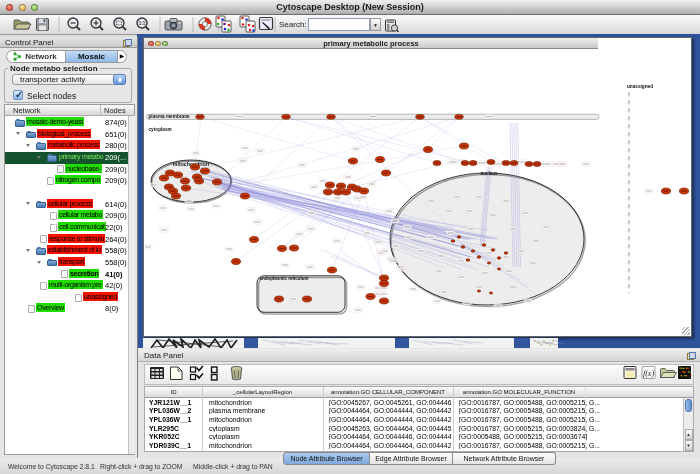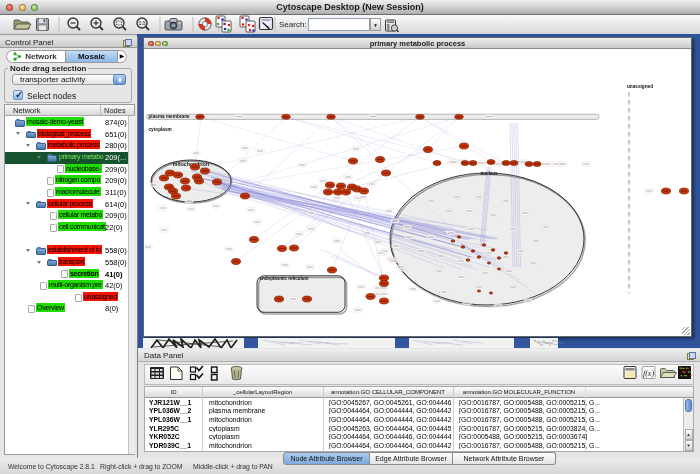--- a/index.html
+++ b/index.html
@@ -42,21 +42,21 @@
 .grn{background:#21dc00;}
 .red{background:#f61300;}
 .fold{position:absolute;width:10px;height:6.5px;top:3px;background:linear-gradient(#7fa8d4,#4a79ae);border-radius:1px;border:0.5px solid #38608e;}
 .fold:before{content:"";position:absolute;left:0px;top:-2px;width:4px;height:1.5px;background:#4a79ae;border-radius:1px 1px 0 0;}
 .doc{position:absolute;width:6.5px;height:8px;top:1.8px;background:#fcfcfc;border:0.5px solid #aaa;border-radius:1px;}
 .doc:before{content:"";position:absolute;right:-0.5px;top:-0.5px;border-left:2.5px solid transparent;border-top:2.5px solid #e6e6e6;}
 .twist{position:absolute;top:3.8px;width:0;height:0;border-left:2.9px solid transparent;border-right:2.9px solid transparent;border-top:3.9px solid #777;}
 #cpscroll{left:128px;top:79px;width:7px;height:338px;background:#ececec;border-left:1px solid #c0c0c0;}
 #desktop{left:138px;top:34px;width:562px;height:314px;background:#2e539b;overflow:hidden;}
 #netwin{position:absolute;left:5px;top:3px;width:549px;height:300px;background:#fff;border:1px solid #666;box-shadow:2px 2px 3px rgba(0,0,0,.45);}
-#nwtitle{position:absolute;left:0;top:0;width:547px;height:11px;background:linear-gradient(#efefef,#c9c9c9);border-bottom:1px solid #8a8a8a;}
+#nwtitle{position:absolute;left:0;top:0;width:454px;height:11px;background:linear-gradient(#efefef,#c9c9c9);border-bottom:1px solid #8a8a8a;}
 #nwtitle .t{position:absolute;left:0;right:0;top:1px;text-align:center;font-size:7.5px;font-weight:bold;color:#222;}
 .nlight{position:absolute;top:2.8px;width:5.5px;height:5.5px;border-radius:50%;border:0.5px solid rgba(0,0,0,.35);}
 #canvas{position:absolute;left:0;top:11px;width:547px;height:287px;background:#fff;overflow:hidden;}
 #grip{position:absolute;right:1px;bottom:1px;width:8px;height:8px;background:repeating-linear-gradient(135deg,#fff 0 1.5px,#aaa 1.5px 2.5px);}
 #bgstrip{position:absolute;left:5px;top:304px;width:549px;height:11px;}
 #dpanel{left:138px;top:348px;width:562px;height:110px;background:#e4e4e4;}
 #dptitle{position:absolute;left:0;top:1px;width:562px;height:13px;background:linear-gradient(#efefef,#d4d4d4);border-bottom:1px solid #b0b0b0;}
 #dptitle span{position:absolute;left:6px;top:1.5px;font-size:8px;color:#222;}
 #dptool{position:absolute;left:6px;top:16px;width:550px;height:21px;background:linear-gradient(#fdfdfd,#e9e9e9);border:1px solid #bbb;}
 #dtable{position:absolute;left:6px;top:38px;width:550px;height:66px;background:#fff;border:1px solid #aaa;}
@@ -188,21 +188,21 @@
       <div id="tabnet"><svg style="position:absolute;left:6px;top:1px" width="9" height="9" viewBox="0 0 9 9">
             <circle cx="2" cy="1.8" r="1.6" fill="#2da82d"></circle>
             <circle cx="2" cy="7.2" r="1.6" fill="#2da82d"></circle>
             <circle cx="6.5" cy="4.5" r="1.6" fill="#2da82d"></circle>
             <path d="M2 2 L6.5 4.5 L2 7" stroke="#2da82d" stroke-width="0.8" fill="none"></path>
           </svg><span style="margin-left:10px">Network</span></div>
       <div id="tabmos">Mosaic</div>
       <div id="tabarr">▶</div>
     </div>
     <div id="groupbox" class="abs"></div>
-    <div id="grouplbl" class="abs">Node drag selection</div>
+    <div id="grouplbl" class="abs">Node metabo selection</div>
     <div id="combo" class="abs">
         <span>transporter activity</span>
         <div id="combobtn"></div>
       </div>
     <div id="checkbox" class="abs"></div>
     <div id="chklbl" class="abs">Select nodes</div>
     <div id="treebox" class="abs">
       <div id="treehdr">
           <span class="h1">Network</span>
           <span class="h2">Nodes</span>
@@ -234,40 +234,40 @@
 <div class="trow" style="left:0;top:58.6px;">
 <div class="doc" style="left:52px;"></div>
 <div class="lbl grn" style="left:60px;">nucleobase-</div>
 <div class="val">209(0)</div>
 </div>
 <div class="trow" style="left:0;top:70.2px;">
 <div class="doc" style="left:42px;"></div>
 <div class="lbl grn" style="left:50px;">nitrogen compo</div>
 <div class="val">209(0)</div>
 </div>
-<div class="trow" style="left:0;top:81.9px;">
-<div class="doc" style="left:42px;"></div>
-<div class="lbl grn" style="left:50px;">macromolecule</div>
-<div class="val">311(0)</div>
-</div>
 <div class="trow" style="left:0;top:93.5px;">
 <div class="twist" style="left:21px;"></div>
 <div class="fold" style="left:31px;"></div>
 <div class="lbl red" style="left:42px;">cellular process</div>
 <div class="val">614(0)</div>
 </div>
 <div class="trow" style="left:0;top:105.2px;">
 <div class="doc" style="left:45px;"></div>
 <div class="lbl grn" style="left:53px;">cellular metabo</div>
 <div class="val">209(0)</div>
 </div>
 <div class="trow" style="left:0;top:116.9px;">
 <div class="doc" style="left:45px;"></div>
 <div class="lbl grn" style="left:53px;">cell communicat</div>
 <div class="val">22(0)</div>
+</div>
+<div class="trow" style="left:0;top:128.5px;">
+<div class="doc" style="left:35px;"></div>
+<div class="lbl red" style="left:43px;">response to stimulu</div>
+<div class="val">264(0)</div>
 </div>
 <div class="trow" style="left:0;top:140.2px;">
 <div class="twist" style="left:21px;"></div>
 <div class="fold" style="left:31px;"></div>
 <div class="lbl red" style="left:42px;">establishment of lo</div>
 <div class="val">558(0)</div>
 </div>
 <div class="trow" style="left:0;top:151.8px;">
 <div class="twist" style="left:32px;"></div>
 <div class="fold" style="left:42px;"></div>

